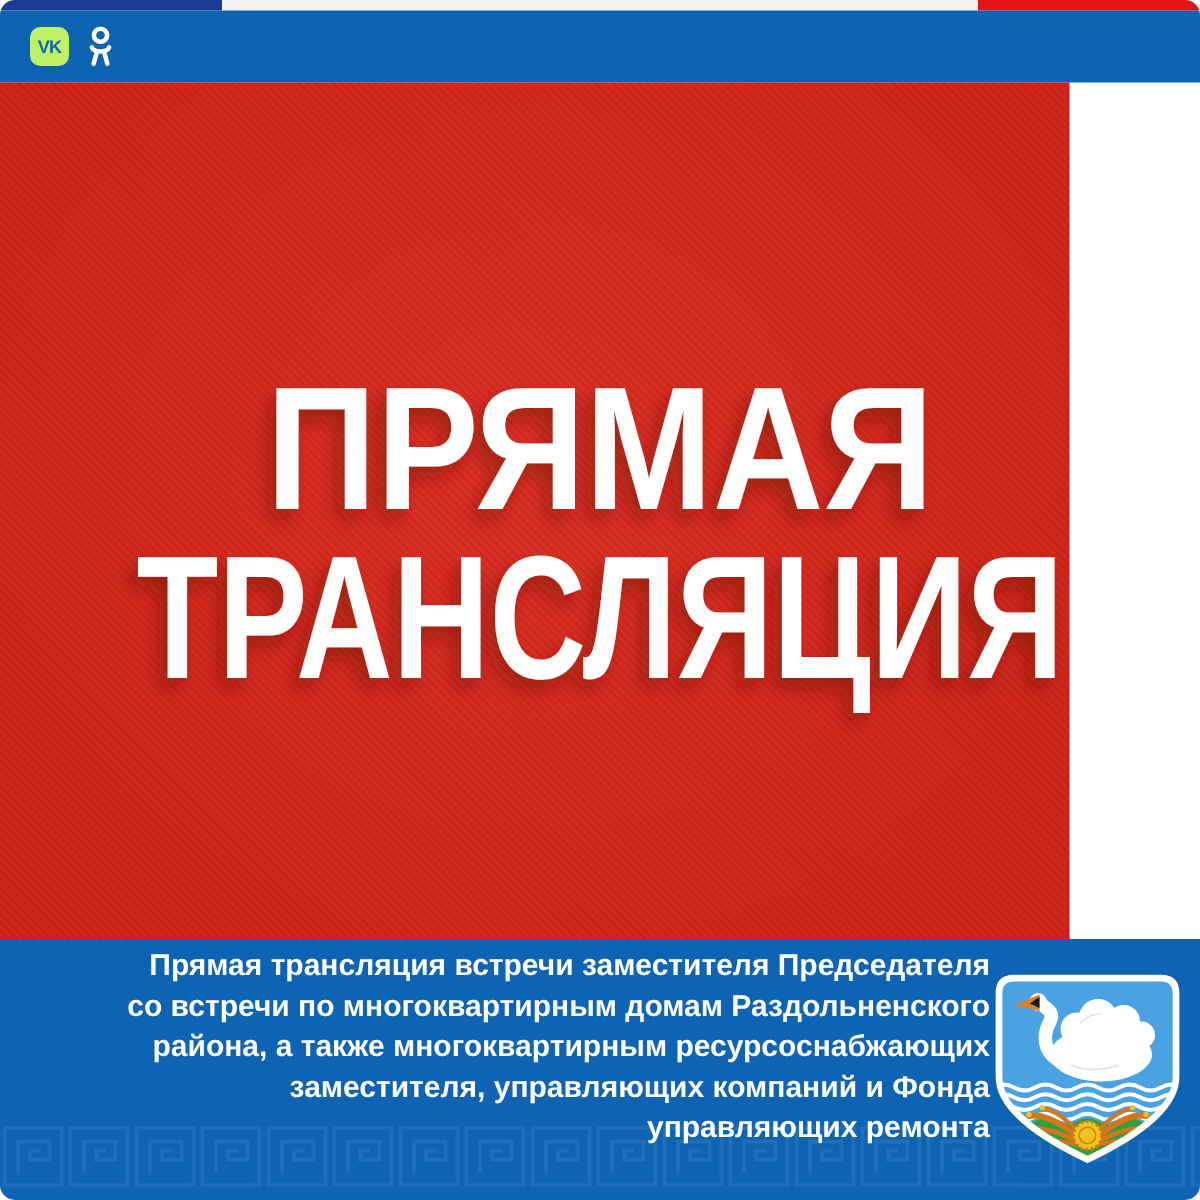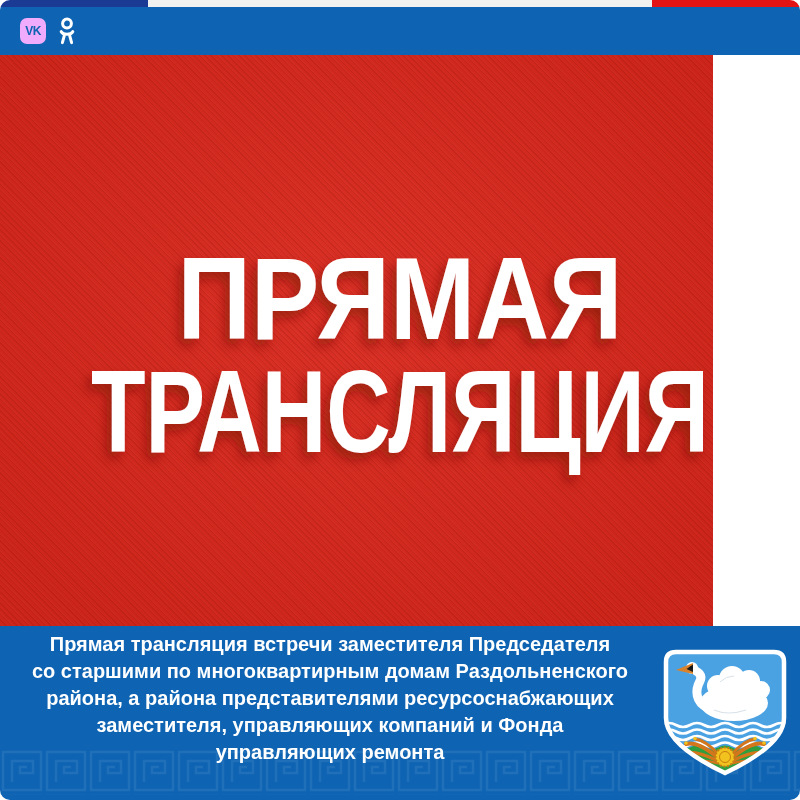--- a/index.html
+++ b/index.html
@@ -13,21 +13,21 @@
   .flag-strip{position:absolute;top:0;left:0;width:800px;height:7px;display:flex;}
   .flag-strip .seg-blue{width:148px;background:#1a3a94;}
   .flag-strip .seg-white{width:504px;background:#f1f1ef;}
   .flag-strip .seg-red{width:148px;background:#e41414;}
   
   .topbar{
     position:absolute;top:7px;left:0;width:800px;height:48px;
     background:#0e63b2;display:flex;align-items:center;gap:12px;padding:0 0 0 20px;box-sizing:border-box;
   }
   .vk-badge{
-    width:26px;height:26px;border-radius:7px;background:#f0abfc;
+    width:26px;height:26px;border-radius:7px;background:#bef264;
     display:flex;align-items:center;justify-content:center;flex:0 0 auto;
   }
   .vk-badge span{color:#0e63b2;font-weight:800;font-size:12px;letter-spacing:-0.5px;}
   .ok-badge{width:18px;height:30px;flex:0 0 auto;display:flex;align-items:center;}
   .channel-name{
     color:rgba(220,234,247,0.62);font-size:19px;font-weight:500;letter-spacing:0.3px;
     white-space:nowrap;
   }
   
   .hero{
@@ -42,21 +42,21 @@
     font-family:"Liberation Sans", sans-serif;font-weight:700;fill:#ffffff;
   }
   
   .footer{
     position:absolute;top:626px;left:0;width:800px;height:174px;
     background:#0e63b2;
   }
   .meander{position:absolute;left:0;bottom:5px;width:800px;height:46px;opacity:0.55;}
   .caption{
     position:absolute;left:0;top:5px;width:660px;
-    color:#ffffff;font-size:20px;font-weight:700;line-height:27px;text-align:center;
+    color:#ffffff;font-size:20px;font-weight:700;line-height:27px;text-align:right;
   }
   .caption .cap-line{white-space:nowrap;}
   .coat{position:absolute;right:12px;top:22px;width:126px;height:129px;}
 </style>
 </head>
 <body>
 
 <div class="card">
 
   <div class="flag-strip">
@@ -98,22 +98,22 @@
         <pattern id="meanderTile" width="44" height="44" patternUnits="userSpaceOnUse">
           <rect x="3" y="3" width="38" height="38" fill="none" stroke="#2f7ac0" stroke-width="2.5"></rect>
           <path d="M12,33 V12 H33 V24 H20 V18 H27" fill="none" stroke="#2f7ac0" stroke-width="2.5"></path>
         </pattern>
       </defs>
       <rect x="0" y="0" width="800" height="46" fill="url(#meanderTile)"></rect>
     </svg>
 
     <div class="caption">
       <div class="cap-line">Прямая трансляция встречи заместителя Председателя</div>
-      <div class="cap-line">со старшими по многоквартирным домам Раздольненского</div>
-      <div class="cap-line">района, а района представителями ресурсоснабжающих</div>
+      <div class="cap-line">со встречи по многоквартирным домам Раздольненского</div>
+      <div class="cap-line">района, а также многоквартирным ресурсоснабжающих</div>
       <div class="cap-line">заместителя, управляющих компаний и Фонда</div>
       <div class="cap-line">управляющих ремонта</div>
     </div>
 
     <svg class="coat" viewBox="0 0 126 129">
       <defs>
         <clipPath id="shieldClip">
           <path d="M14,4 H112 Q122,4 122,14 V70 Q122,97 63,125 Q4,97 4,70 V14 Q4,4 14,4 Z"></path>
         </clipPath>
       </defs>

